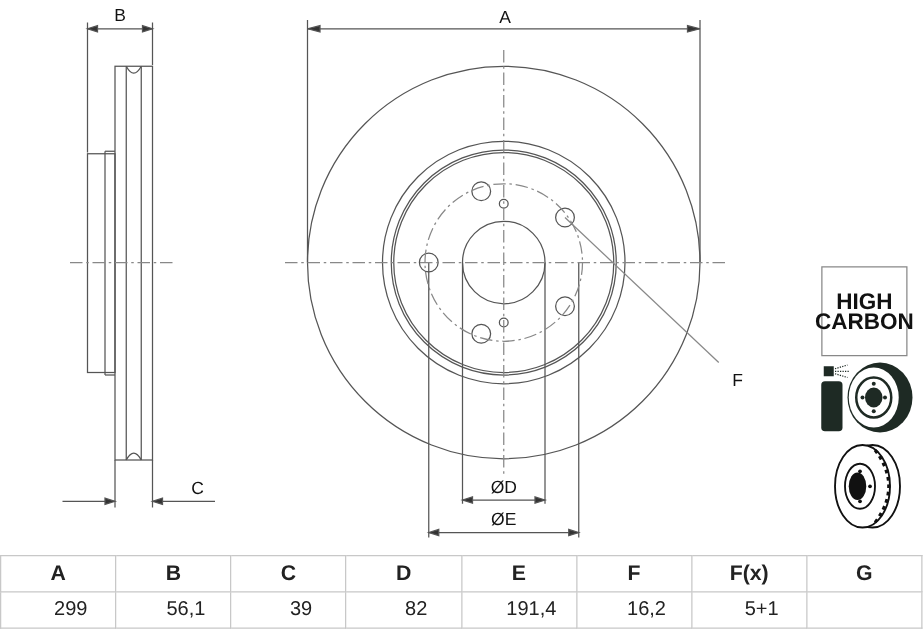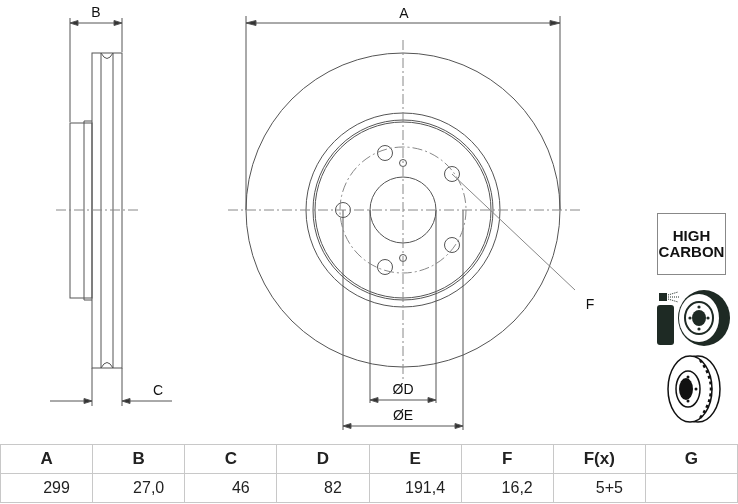--- a/index.html
+++ b/index.html
@@ -4,21 +4,21 @@
 <style>
   html, body { margin:0; padding:0; background:#ffffff; }
   body { width:738px; height:504px; position:relative; overflow:hidden; font-family:"Liberation Sans", sans-serif; }
   #drawing { position:absolute; left:0; top:0; width:738px; height:440px; }
   .dim-label { font-family:"Liberation Sans", sans-serif; font-size:14px; fill:#111; }
   #spec-table { position:absolute; left:0; top:444px; width:738px; border-collapse:collapse; table-layout:fixed; }
   #spec-table td { border:1px solid #c8c8c8; text-align:center; height:28px; padding:0; color:#222; }
   #spec-table tr:first-child td { border-top:1px solid #c8c8c8; }
   #spec-table .hdr { font-weight:bold; font-size:17px; }
   #spec-table .val { font-size:16px;padding-left:20px; }
-  #hc-badge { position:absolute; left:657px; top:213px; width:69px; height:62px; border:1px solid #888; box-sizing:border-box; display:flex; flex-direction:column; align-items:center; justify-content:center; font-weight:bold; font-size:15px; line-height:16px; color:#111; }
+  #hc-badge { position:absolute; left:657px; top:213px; width:69px; height:72px; border:1px solid #888; box-sizing:border-box; display:flex; flex-direction:column; align-items:center; justify-content:center; font-weight:bold; font-size:18px; line-height:16px; color:#111; }
 </style>
 </head>
 <body>
 
 <svg id="drawing" viewBox="0 0 738 440" xmlns="http://www.w3.org/2000/svg">
 
   <g stroke="#555" stroke-width="1" fill="none">
 
     <line x1="70" y1="18" x2="70" y2="122"></line>
     <line x1="122" y1="18" x2="122" y2="52"></line>
@@ -141,22 +141,22 @@
     <td class="hdr">B</td>
     <td class="hdr">C</td>
     <td class="hdr">D</td>
     <td class="hdr">E</td>
     <td class="hdr">F</td>
     <td class="hdr">F(x)</td>
     <td class="hdr">G</td>
   </tr>
   <tr>
     <td class="val">299</td>
-    <td class="val">27,0</td>
-    <td class="val">46</td>
+    <td class="val">56,1</td>
+    <td class="val">39</td>
     <td class="val">82</td>
     <td class="val">191,4</td>
     <td class="val">16,2</td>
-    <td class="val">5+5</td>
+    <td class="val">5+1</td>
     <td class="val"></td>
   </tr>
 </tbody>
   </table>
 
 </body></html>

